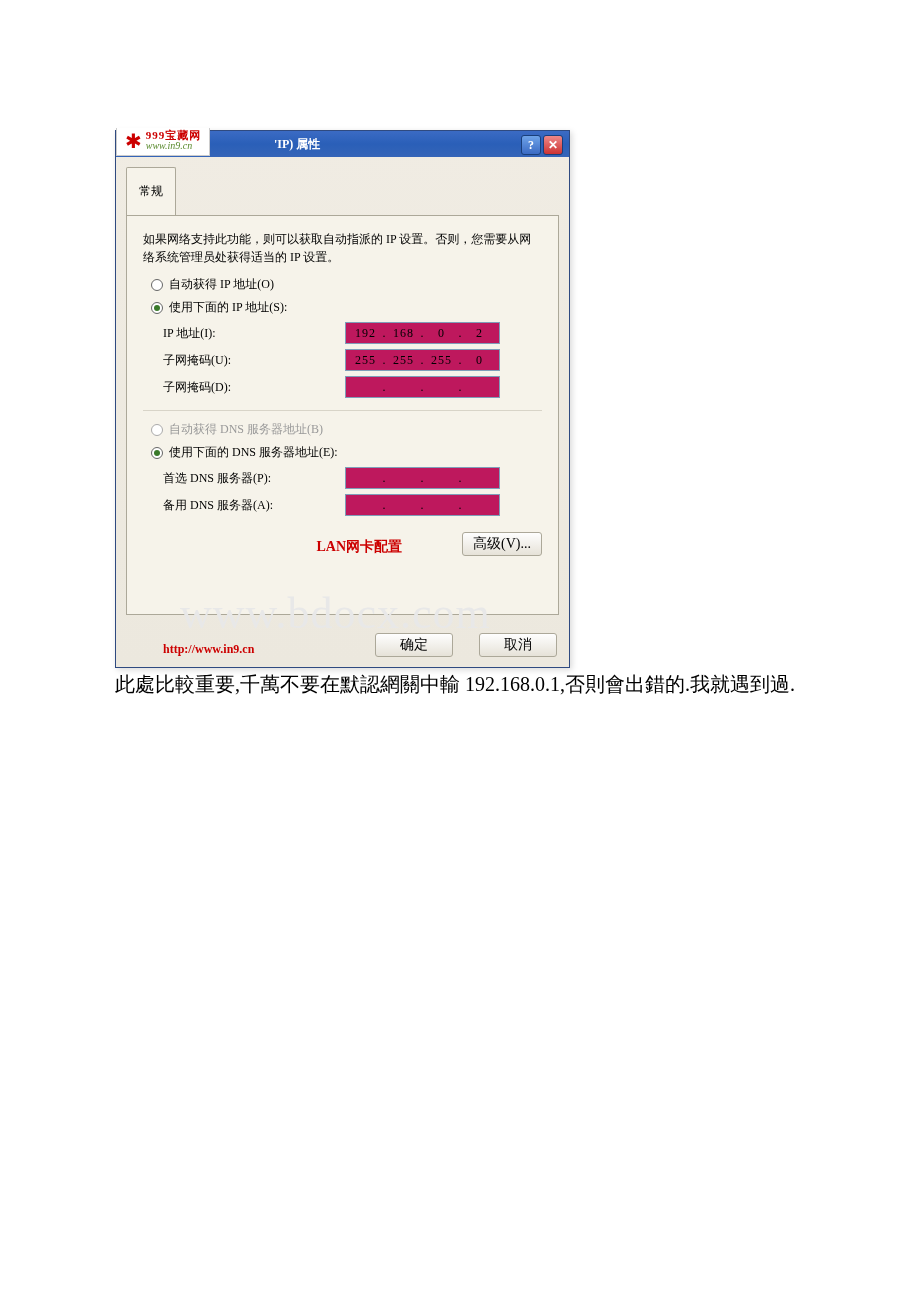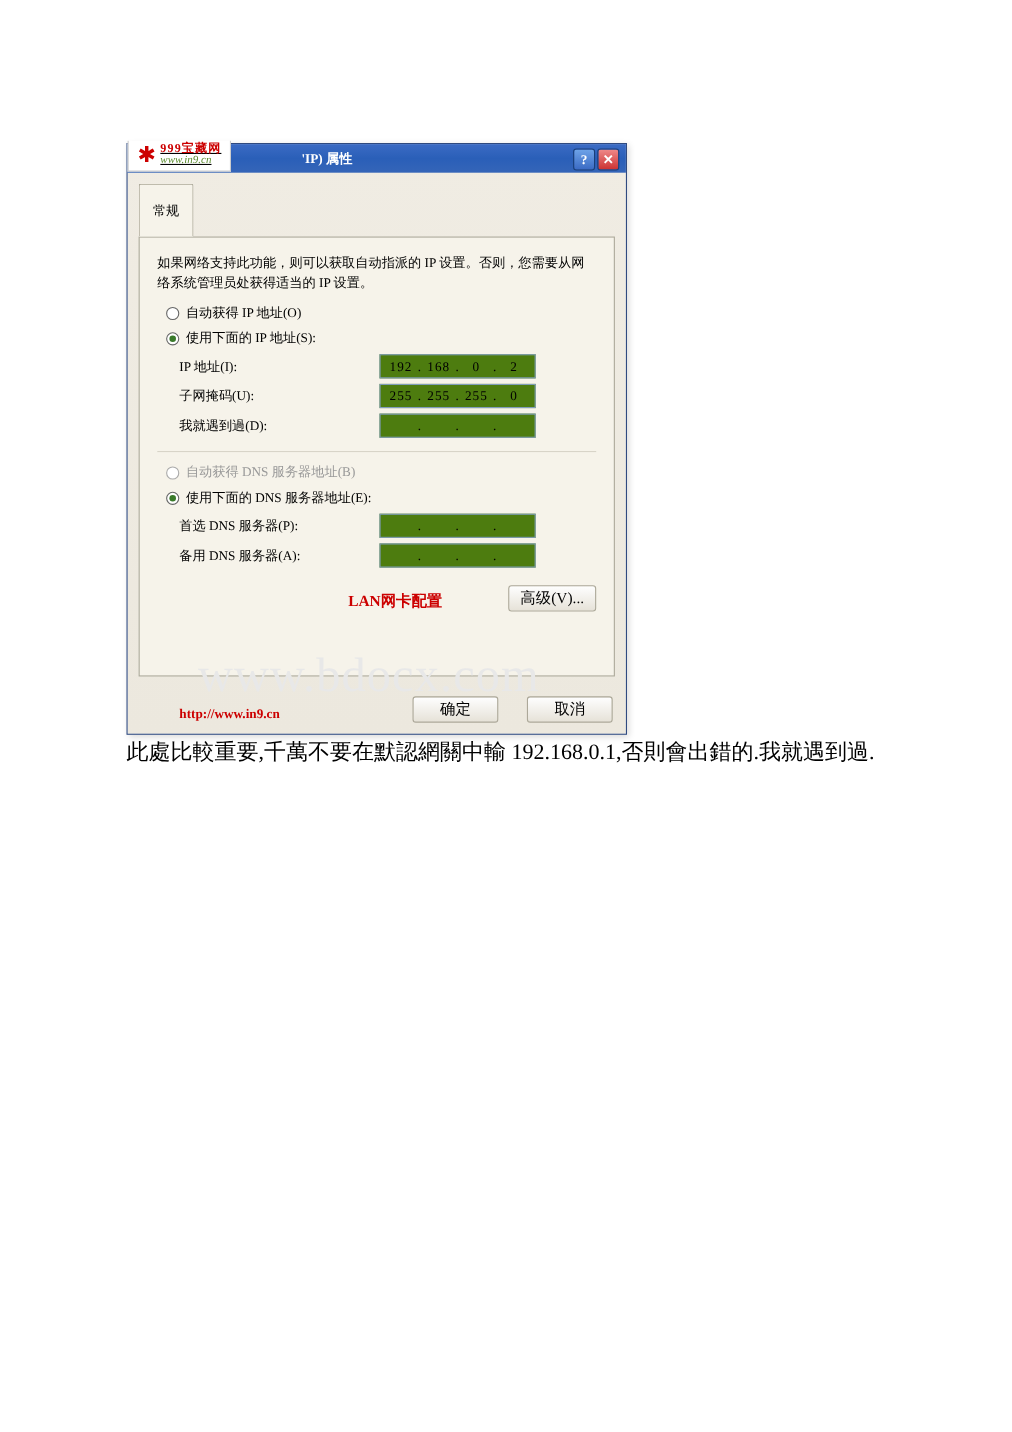--- a/index.html
+++ b/index.html
@@ -26,21 +26,21 @@
       background: #fff;
       border: 1px solid #ccc;
       border-top: none;
       padding: 2px 8px 4px 8px;
       display: flex;
       align-items: center;
       gap: 4px;
       z-index: 2;
     }
     .watermark-logo .star { color: #c00; font-size: 20px; line-height: 1; }
-    .watermark-logo .wm-stack { display: flex; flex-direction: column; line-height: 1; text-decoration: underline; }
+    .watermark-logo .wm-stack { display: flex; flex-direction: column; line-height: 1; }
     .watermark-logo .wm-top { color: #c00; font-size: 11px; font-weight: bold; letter-spacing: 1px; }
     .watermark-logo .wm-bottom { color: #598a2d; font-size: 10px; font-style: italic; }
     .titlebar-text {
       color: #fff;
       font-size: 12px;
       font-weight: bold;
       position: absolute;
       left: 158px;
       top: 5px;
       font-family: Liberation Serif, serif;
@@ -107,23 +107,23 @@
       background: #3a7a2a;
       border-radius: 50%;
     }
     .radio.disabled { border-color: #aaa; cursor: default; }
     .radio-label { cursor: pointer; }
     .radio-label.disabled { color: #999; }
     .fields-group { margin: 0 0 10px 0; }
     .field-row { margin: 5px 0 5px 20px; }
     .field-label { width: 182px; }
     .ip-input {
-      width: 142px; height: 22px;
+      width: 155px; height: 22px;
       border: 1px solid #7f9db9;
-      background: #4d7c0f;
+      background: #be185d;
       display: flex;
       align-items: center;
       justify-content: space-around;
       font-size: 12px;
       font-family: inherit;
       letter-spacing: 1px;
       padding: 0 4px;
     }
     .ip-oct { width: 28px; text-align: center; }
     .ip-dot { color: #000; }
@@ -239,21 +239,21 @@
               <span class="ip-oct">255</span>
                 <span class="ip-dot">.</span>
               <span class="ip-oct">255</span>
                 <span class="ip-dot">.</span>
               <span class="ip-oct">255</span>
                 <span class="ip-dot">.</span>
               <span class="ip-oct">0</span>
             </div>
           </div>
           <div class="field-row">
-            <span class="field-label">我就遇到過(D):</span>
+            <span class="field-label">子网掩码(D):</span>
             <div class="ip-input">
               <span class="ip-oct"></span>
                 <span class="ip-dot">.</span>
               <span class="ip-oct"></span>
                 <span class="ip-dot">.</span>
               <span class="ip-oct"></span>
                 <span class="ip-dot">.</span>
               <span class="ip-oct"></span>
             </div>
           </div>

